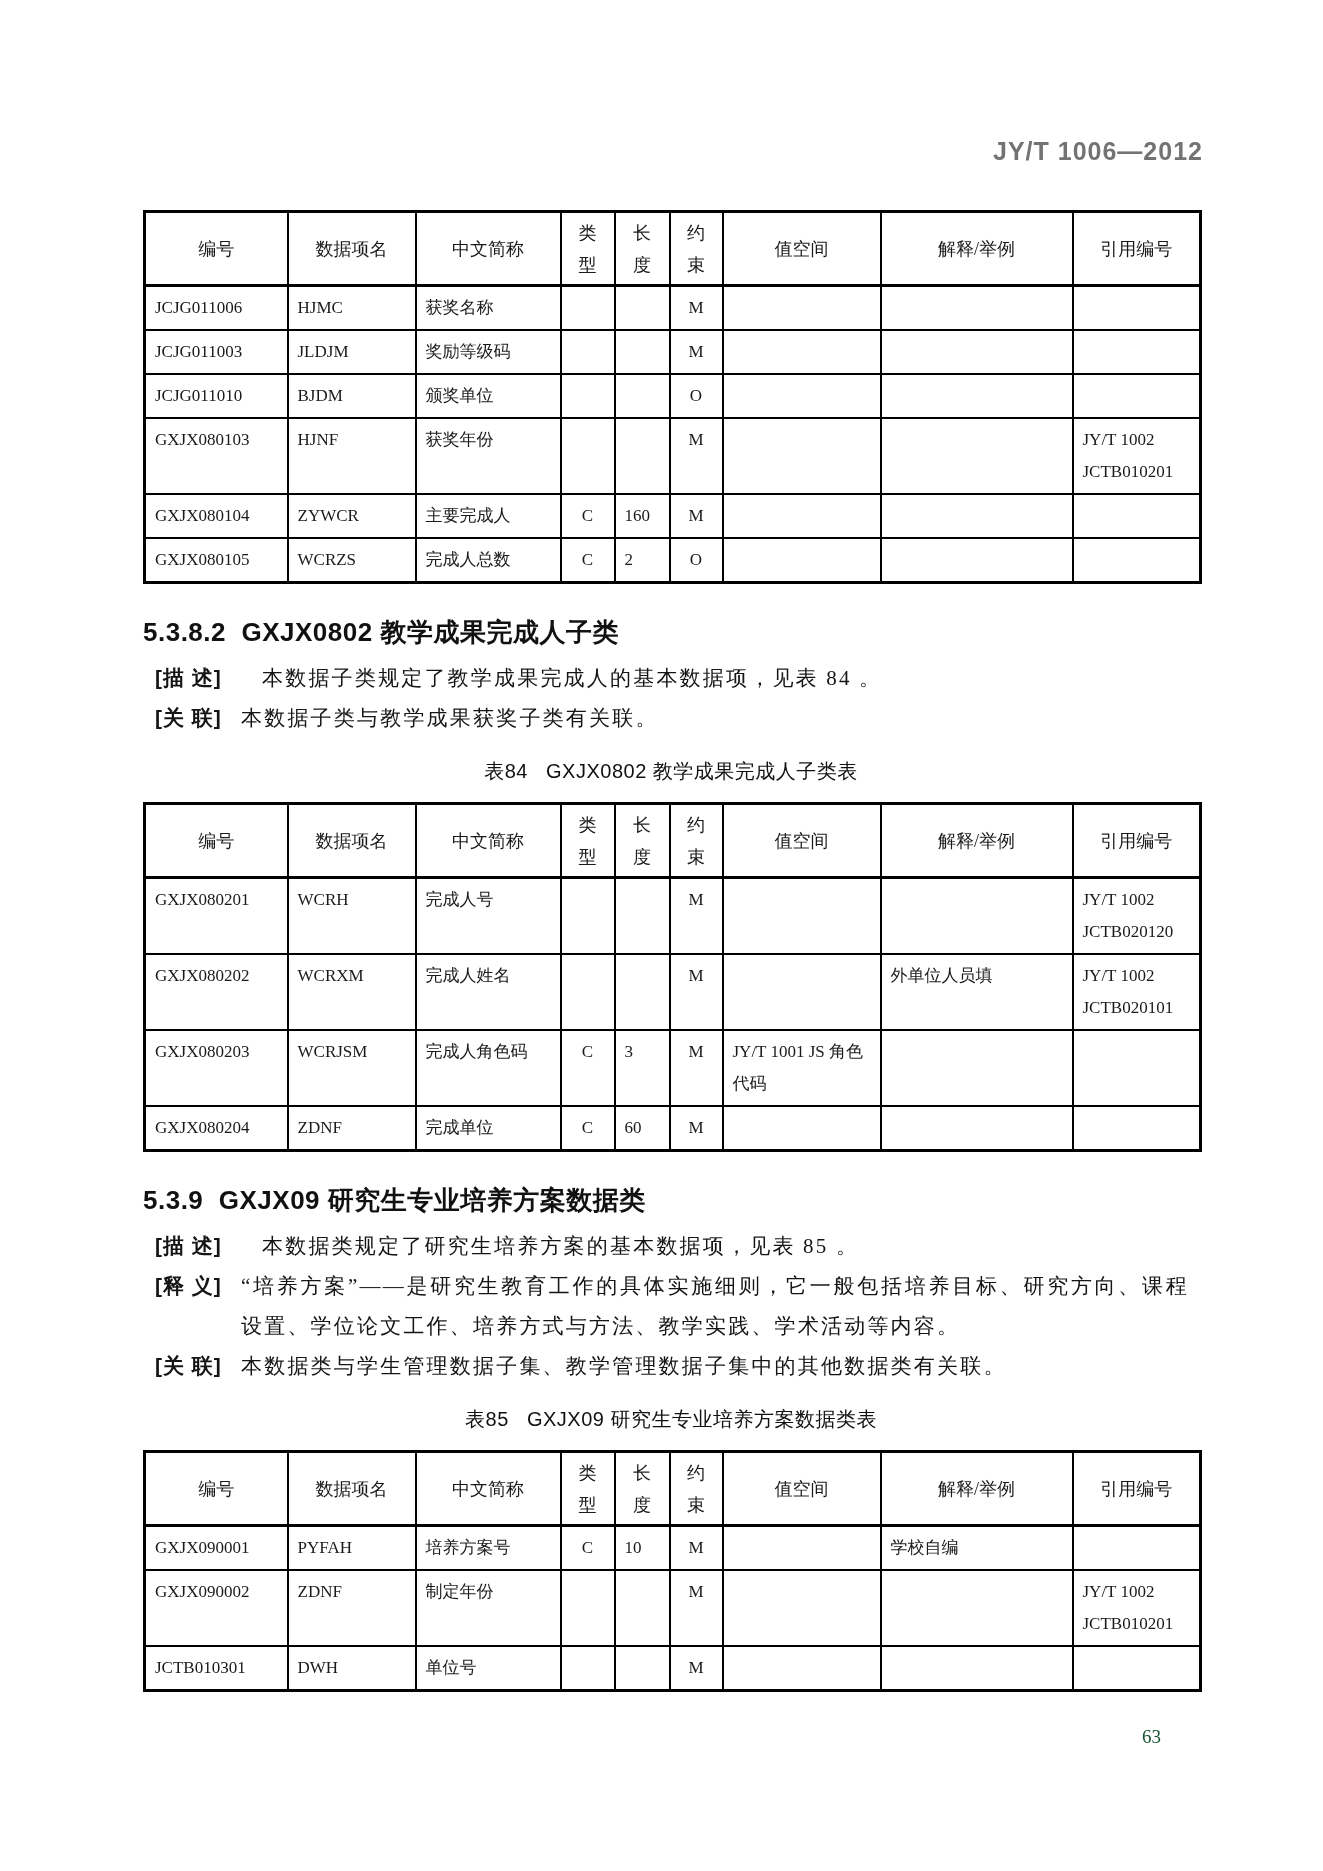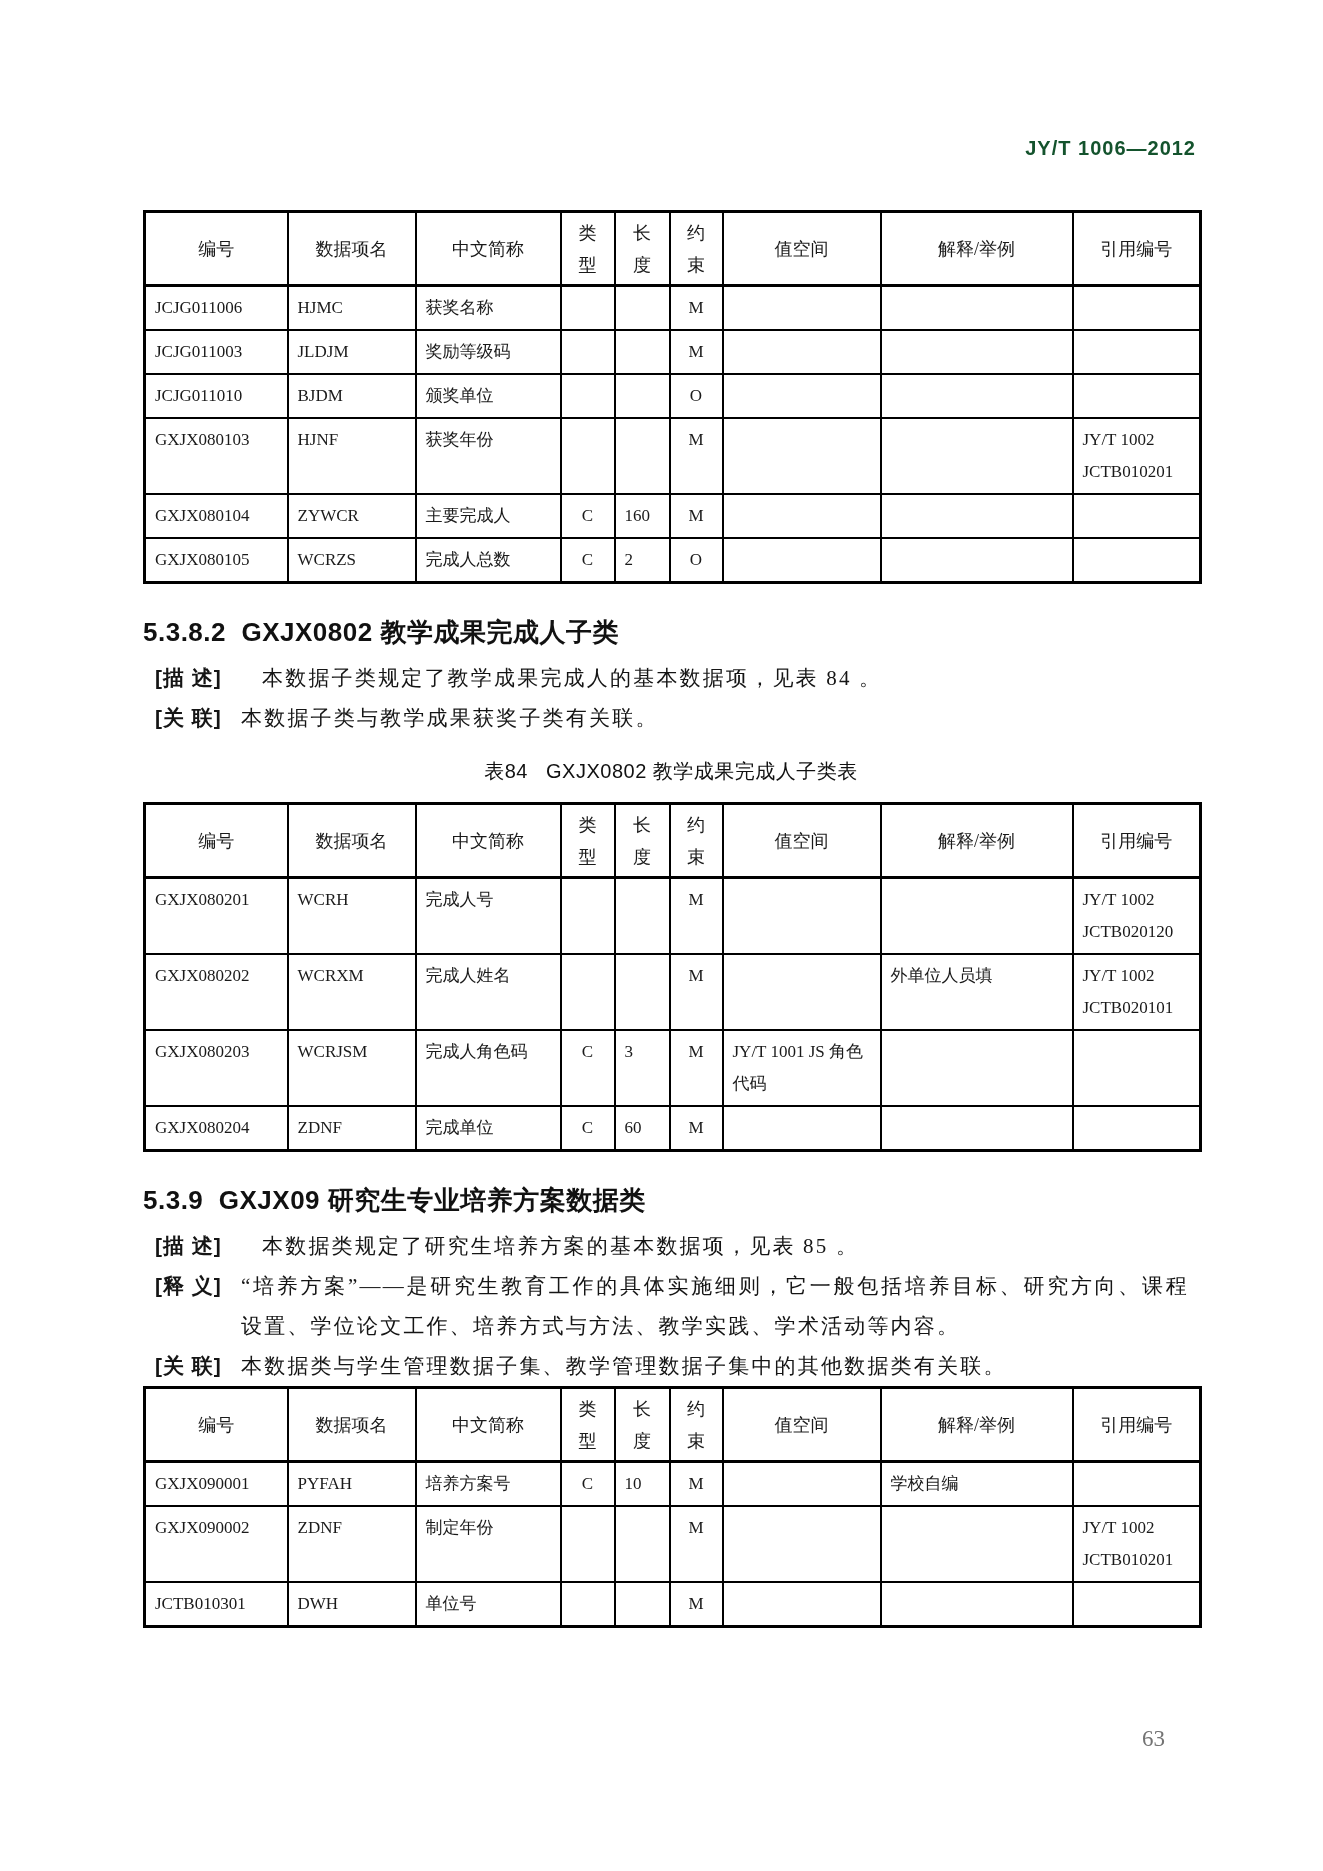--- a/index.html
+++ b/index.html
@@ -6,24 +6,24 @@
   html,body { background:#ffffff; }
   .page {
     position:relative;
     width:1323px; height:1871px;
     background:#ffffff;
     color:#151515;
     font-family:"Liberation Serif","DejaVu Serif",serif;
     overflow:hidden;
   }
   .std-code {
-    position:absolute; top:137px; right:127px;
+    position:absolute; top:137px; right:120px;
     font-family:"Liberation Sans","DejaVu Sans",sans-serif;
-    font-size:20px; font-weight:600; letter-spacing:1px;
-    color:#14532d;
+    font-size:25px; font-weight:600; letter-spacing:1px;
+    color:#737373;
   }
   .content { position:absolute; left:143px; top:0; width:1056px; }
 
   
   table.data-table {
     width:100%;
     border-collapse:collapse;
     table-layout:fixed;
     font-size:17px;
     color:#1a1a1a;
@@ -90,21 +90,21 @@
     text-align:center;
     font-family:"Liberation Sans","DejaVu Sans",sans-serif;
     font-size:20px; font-weight:400;
     letter-spacing:0.5px;
     white-space:pre-wrap;
     line-height:26px;
     color:#111;
   }
   .page-number {
     position:absolute; top:1726px; left:1142px;
-    font-size:23px; color:#737373;
+    font-size:19px; color:#14532d;
   }
 </style>
 </head>
 <body>
 
 <div class="page">
 
   <div class="std-code">JY/T 1006—2012</div>
 
   <div class="content">
@@ -301,20 +301,21 @@
     </div>
     <div class="para">
       <span class="para-label">[释 义]</span>
       <span class="para-text">“培养方案”——是研究生教育工作的具体实施细则，它一般包括培养目标、研究方向、课程设置、学位论文工作、培养方式与方法、教学实践、学术活动等内容。</span>
     </div>
     <div class="para">
       <span class="para-label">[关 联]</span>
       <span class="para-text">本数据类与学生管理数据子集、教学管理数据子集中的其他数据类有关联。</span>
     </div>
 
+    <div class="table-caption">表85   GXJX09 研究生专业培养方案数据类表</div>
 
     <table class="data-table" data-table="section_539.table">
       <colgroup>
         <col style="width:143px">
           <col style="width:128px">
           <col style="width:145px">
         <col style="width:54px">
           <col style="width:55px">
           <col style="width:53px">
         <col style="width:158px">

